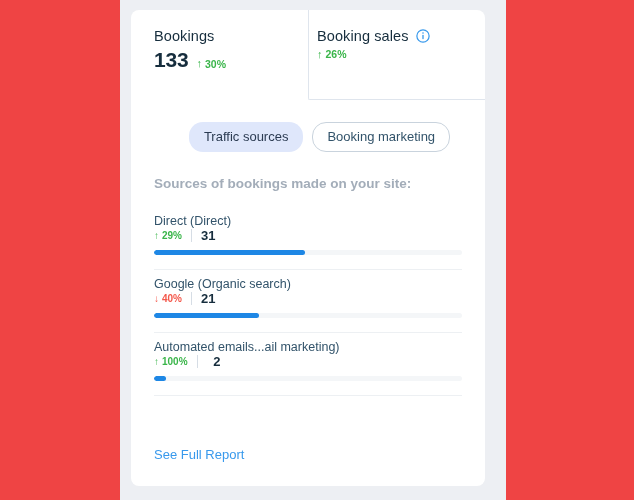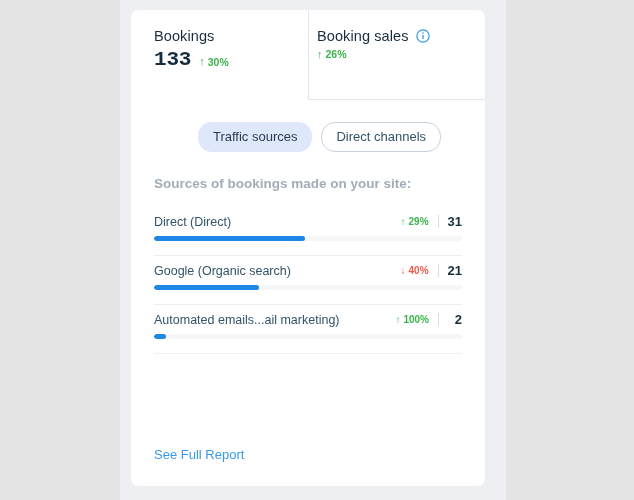--- a/index.html
+++ b/index.html
@@ -9,21 +9,21 @@
     height: 500px;
     overflow: hidden;
     background: #000000;
     font-family: "Liberation Sans", sans-serif;
   }
 
   .screen {
     position: relative;
     width: 634px;
     height: 500px;
-    background: #e5e5e5;
+    background: #ef4444;
   }
 
   
   .page-bg {
     position: absolute;
     left: 120px;
     top: 0;
     width: 386px;
     height: 500px;
     background: #edeff3;
@@ -80,21 +80,20 @@
     display: flex;
     align-items: baseline;
     gap: 8px;
     margin-top: 4px;
   }
   .metric-value {
     font-size: 21px;
     font-weight: bold;
     color: #162d3d;
     letter-spacing: -.2px;
-    font-family: Liberation Mono, monospace;
   }
   .delta {
     display: inline-flex;
     align-items: center;
     gap: 3px;
     font-size: 10.5px;
     font-weight: bold;
   }
   .delta.up   { color: #3ab54a; }
   .arrow { font-size: 11px; line-height: 1; font-weight: bold; }
@@ -134,23 +133,24 @@
     font-weight: bold;
   }
 
   
   .rows {
     padding: 16px 23px 0 23px;
   }
   .row { padding-top: 7px; }
   .row-top {
     display: flex;
-    align-items: flex-end;
+    align-items: flex-start;
     justify-content: space-between;
     padding-bottom: 7px;
+    flex-direction: column;
   }
   .row-name {
     font-size: 12.5px;
     color: #32536a;
     white-space: nowrap;
     overflow: hidden;
     text-overflow: ellipsis;
   }
   .row-right {
     display: flex;
@@ -249,21 +249,21 @@
             <span class="arrow">↑</span>
             <span>26%</span>
           </span>
         </div>
       </div>
 
     </div>
 
     <div class="tabs">
       <button class="tab selected">Traffic sources</button>
-      <button class="tab unselected">Direct channels</button>
+      <button class="tab unselected">Booking marketing</button>
     </div>
 
     <div class="subtitle">Sources of bookings made on your site:</div>
 
     <div class="rows">
 
       <div class="row">
         <div class="row-top">
           <span class="row-name">Direct (Direct)</span>
           <span class="row-right">

